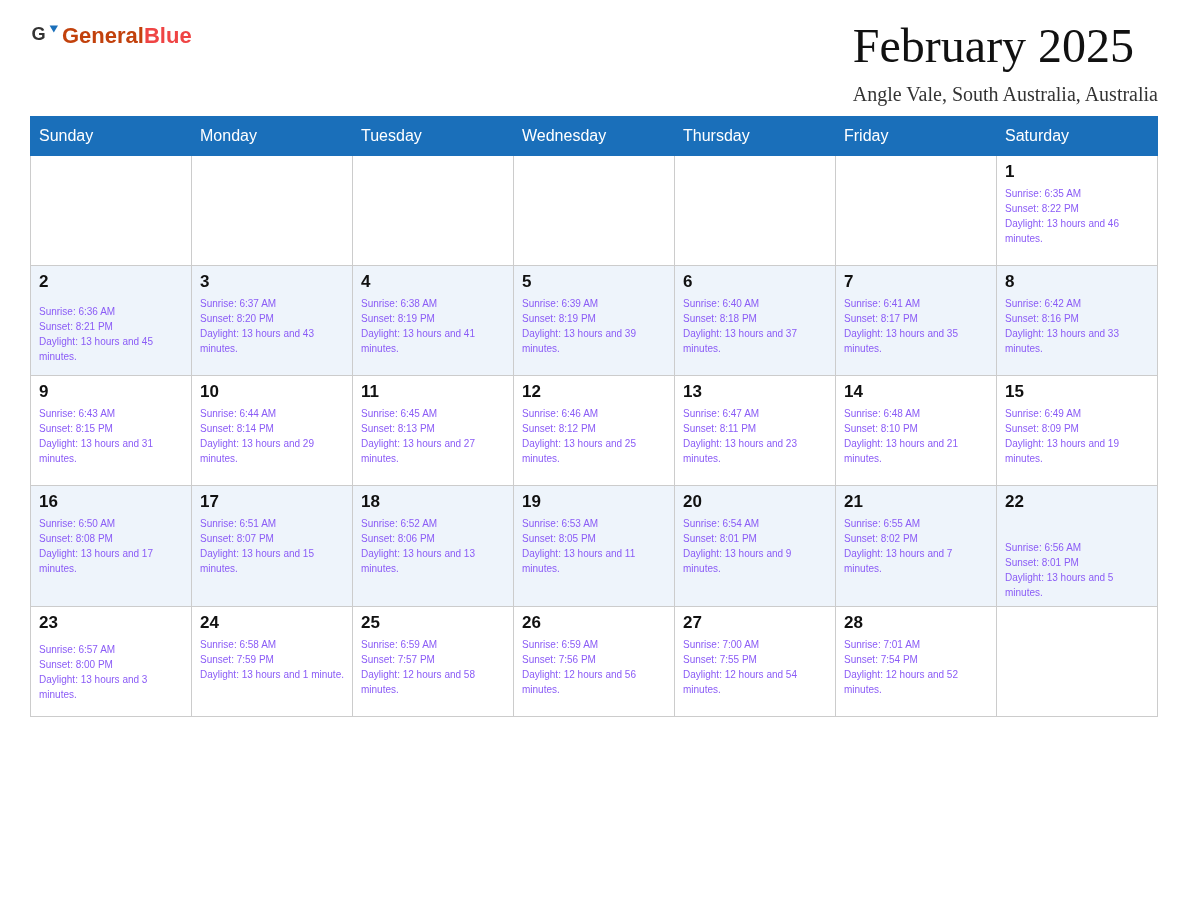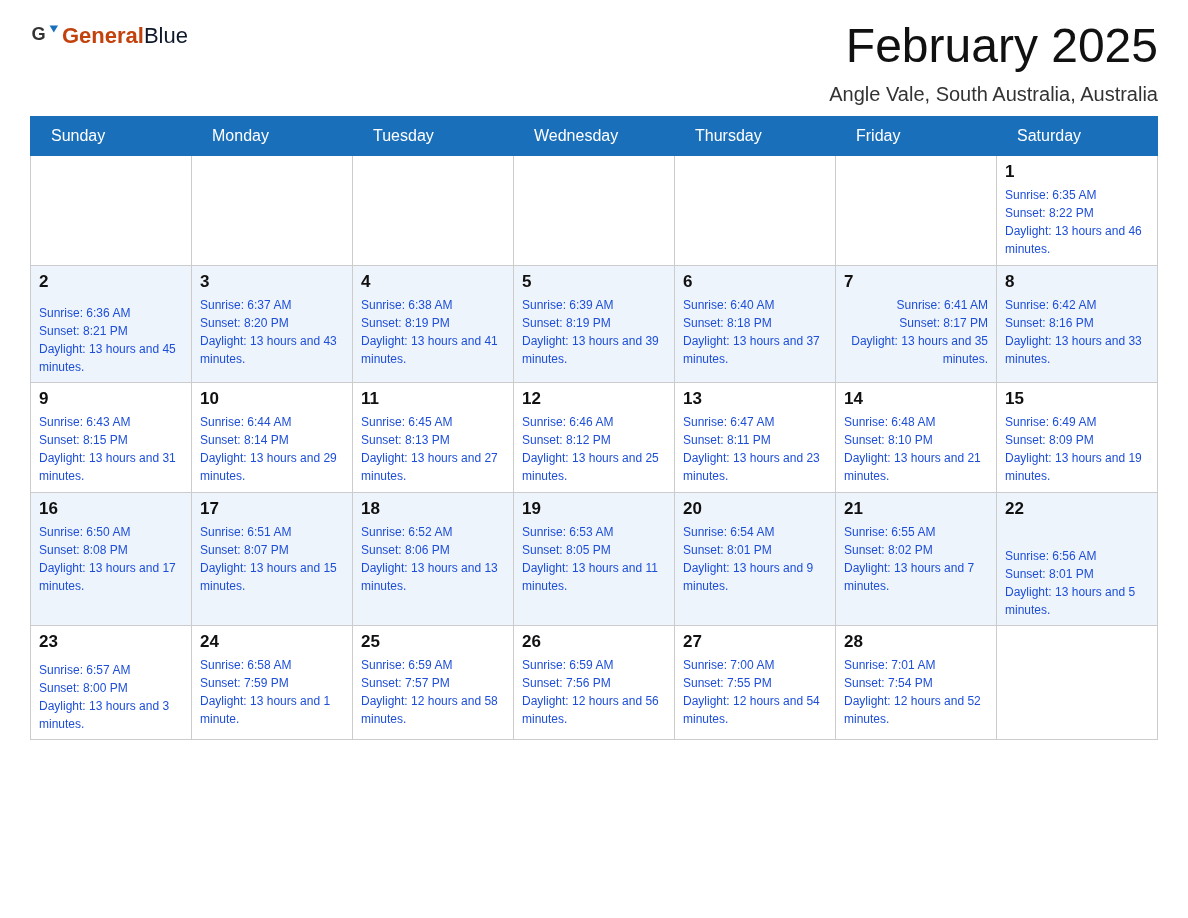--- a/index.html
+++ b/index.html
@@ -22,29 +22,29 @@
       align-items: center;
       gap: 4px;
     }
     .logo-text-general {
       font-size: 22px;
       font-weight: bold;
       color: #c2410c;
     }
     .logo-text-blue {
       font-size: 22px;
-      font-weight: normal;
-      color: #0f172a;
+      font-weight: bold;
+      color: #ef4444;
     }
     .logo-icon {
       width: 28px;
       height: 28px;
     }
     .title-area {
-      text-align: right;
+      font-family: Liberation Serif, serif;
     }
     .month-title {
       font-size: 48px;
       font-weight: normal;
       color: #111;
       line-height: 1.1;
     }
     .subtitle {
       font-size: 20px;
       color: #333;
@@ -53,42 +53,42 @@
     .calendar {
       width: 100%;
       border-collapse: collapse;
       margin-top: 10px;
     }
     .calendar th {
       background-color: #1a6fba;
       color: #fff;
       font-size: 16px;
       font-weight: normal;
-      padding: 10px 20px;
+      padding: 10px 8px;
       text-align: left;
       border: 1px solid #1a6fba;
     }
     .calendar td {
       border: 1px solid #ccc;
       vertical-align: top;
       padding: 6px 8px;
       width: 14.28%;
       min-height: 110px;
       height: 110px;
     }
     .day-number {
       font-size: 17px;
       font-weight: bold;
       color: #111;
       display: block;
       margin-bottom: 4px;
     }
     .day-info {
-      font-size: 12px;
-      color: #1d4ed8;
+      font-size: 10px;
+      color: #8b5cf6;
       line-height: 1.5;
     }
     .empty-cell {
       background: #f9f9f9;
     }
     
     tr:nth-child(odd) td {
       background-color: #fff;
     }
     tr:nth-child(even) td {
@@ -171,21 +171,21 @@
 Daylight: 13 hours and 39 minutes.</div>
         </td>
         <td>
           <span class="day-number">6</span>
           <div class="day-info" style="white-space: pre-line;">Sunrise: 6:40 AM
 Sunset: 8:18 PM
 Daylight: 13 hours and 37 minutes.</div>
         </td>
         <td>
           <span class="day-number">7</span>
-          <div class="day-info" style="white-space: pre-line; text-align: right;">Sunrise: 6:41 AM
+          <div class="day-info" style="white-space: pre-line;">Sunrise: 6:41 AM
 Sunset: 8:17 PM
 Daylight: 13 hours and 35 minutes.</div>
         </td>
         <td>
           <span class="day-number">8</span>
           <div class="day-info" style="white-space: pre-line;">Sunrise: 6:42 AM
 Sunset: 8:16 PM
 Daylight: 13 hours and 33 minutes.</div>
         </td>
       </tr>

